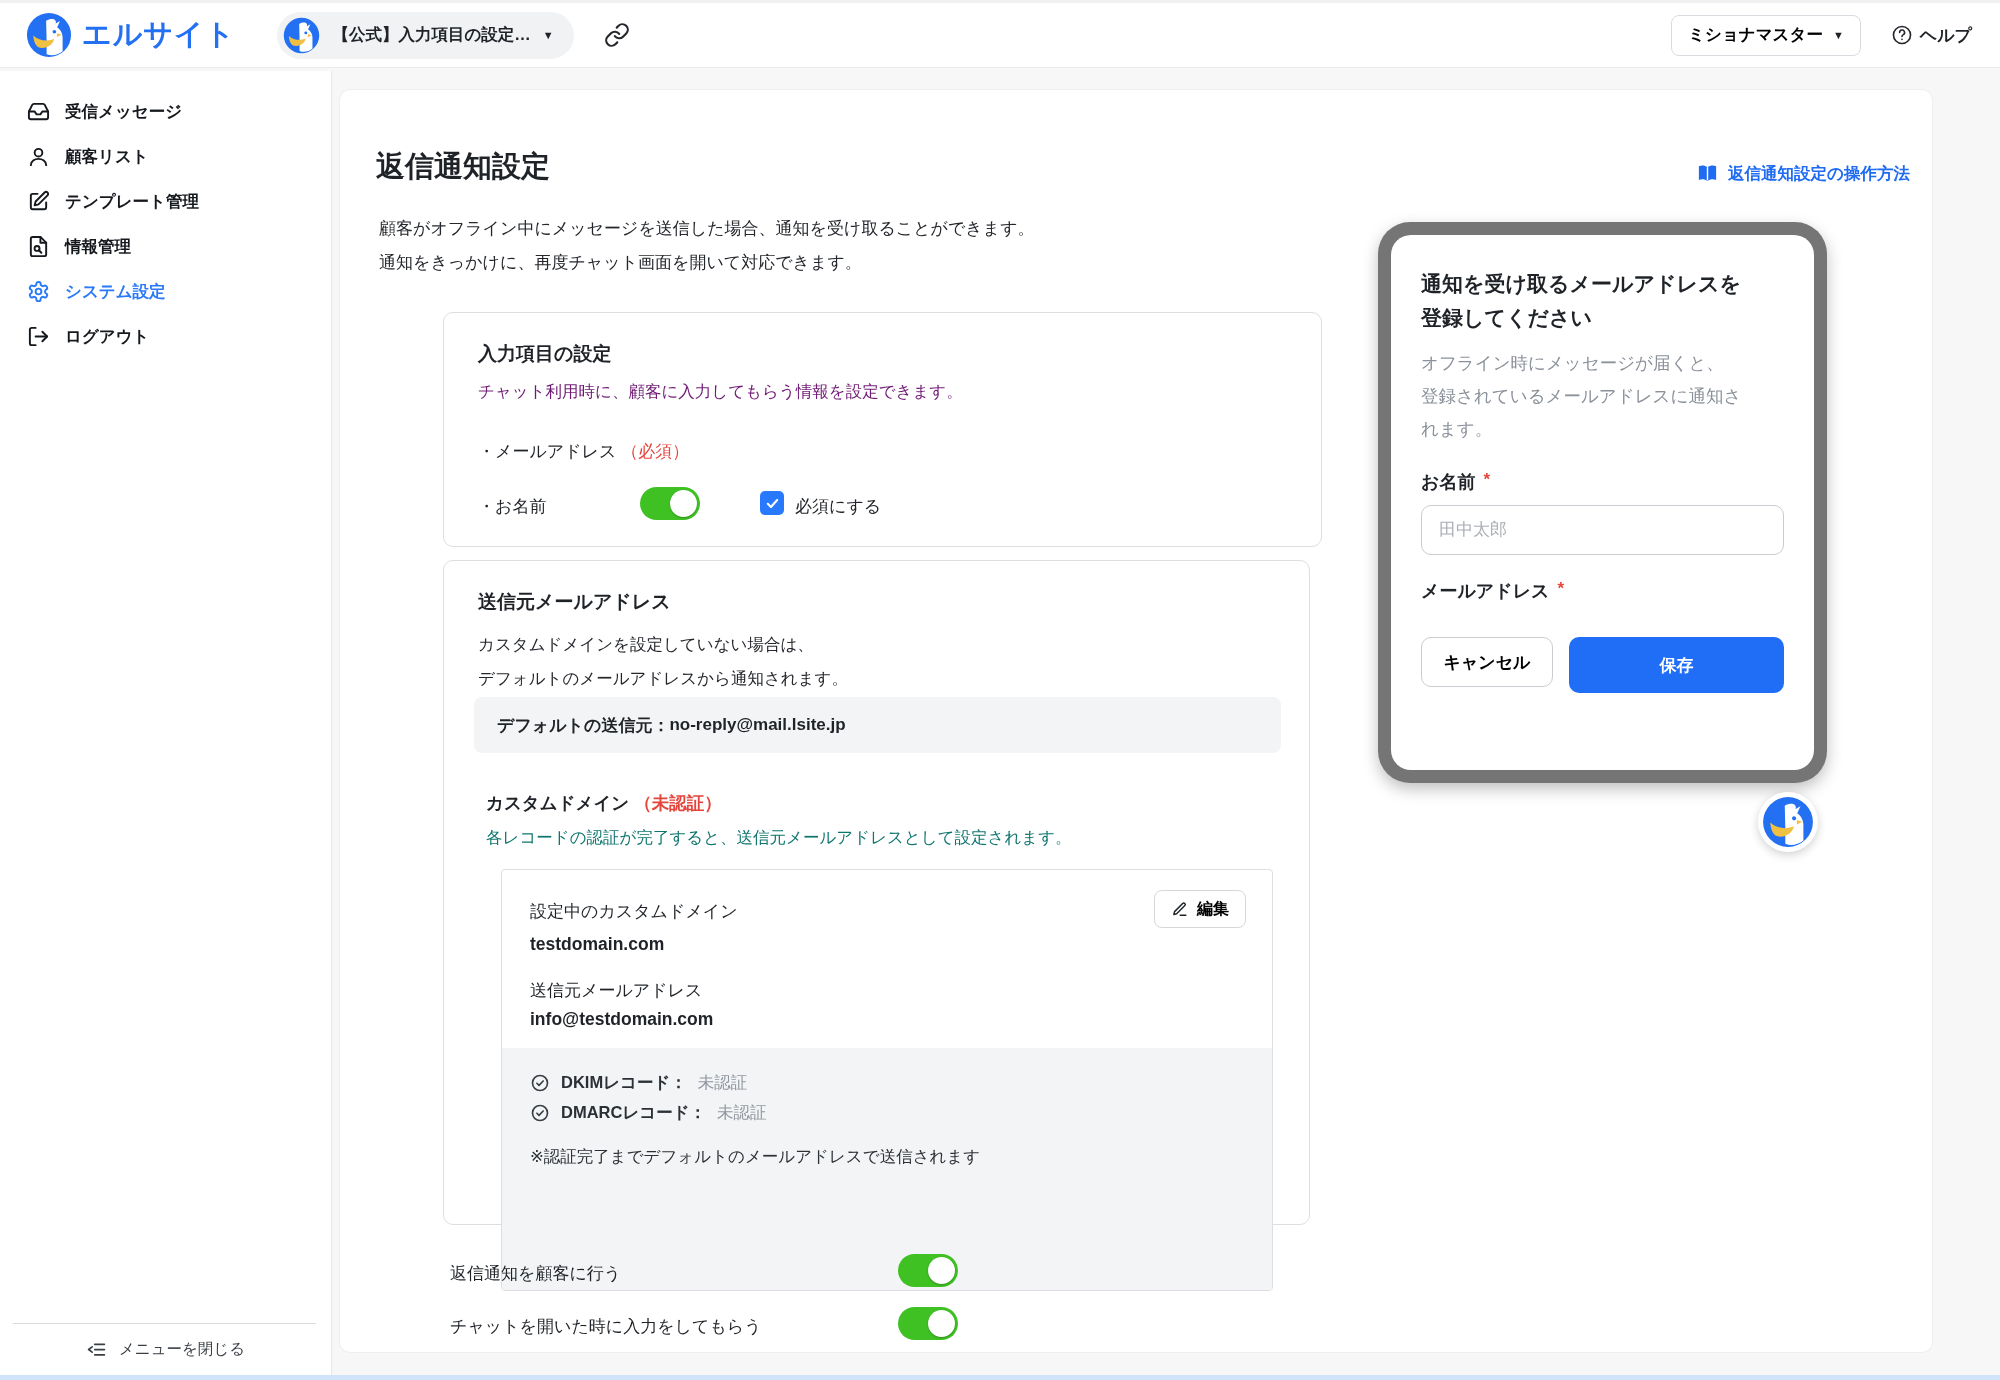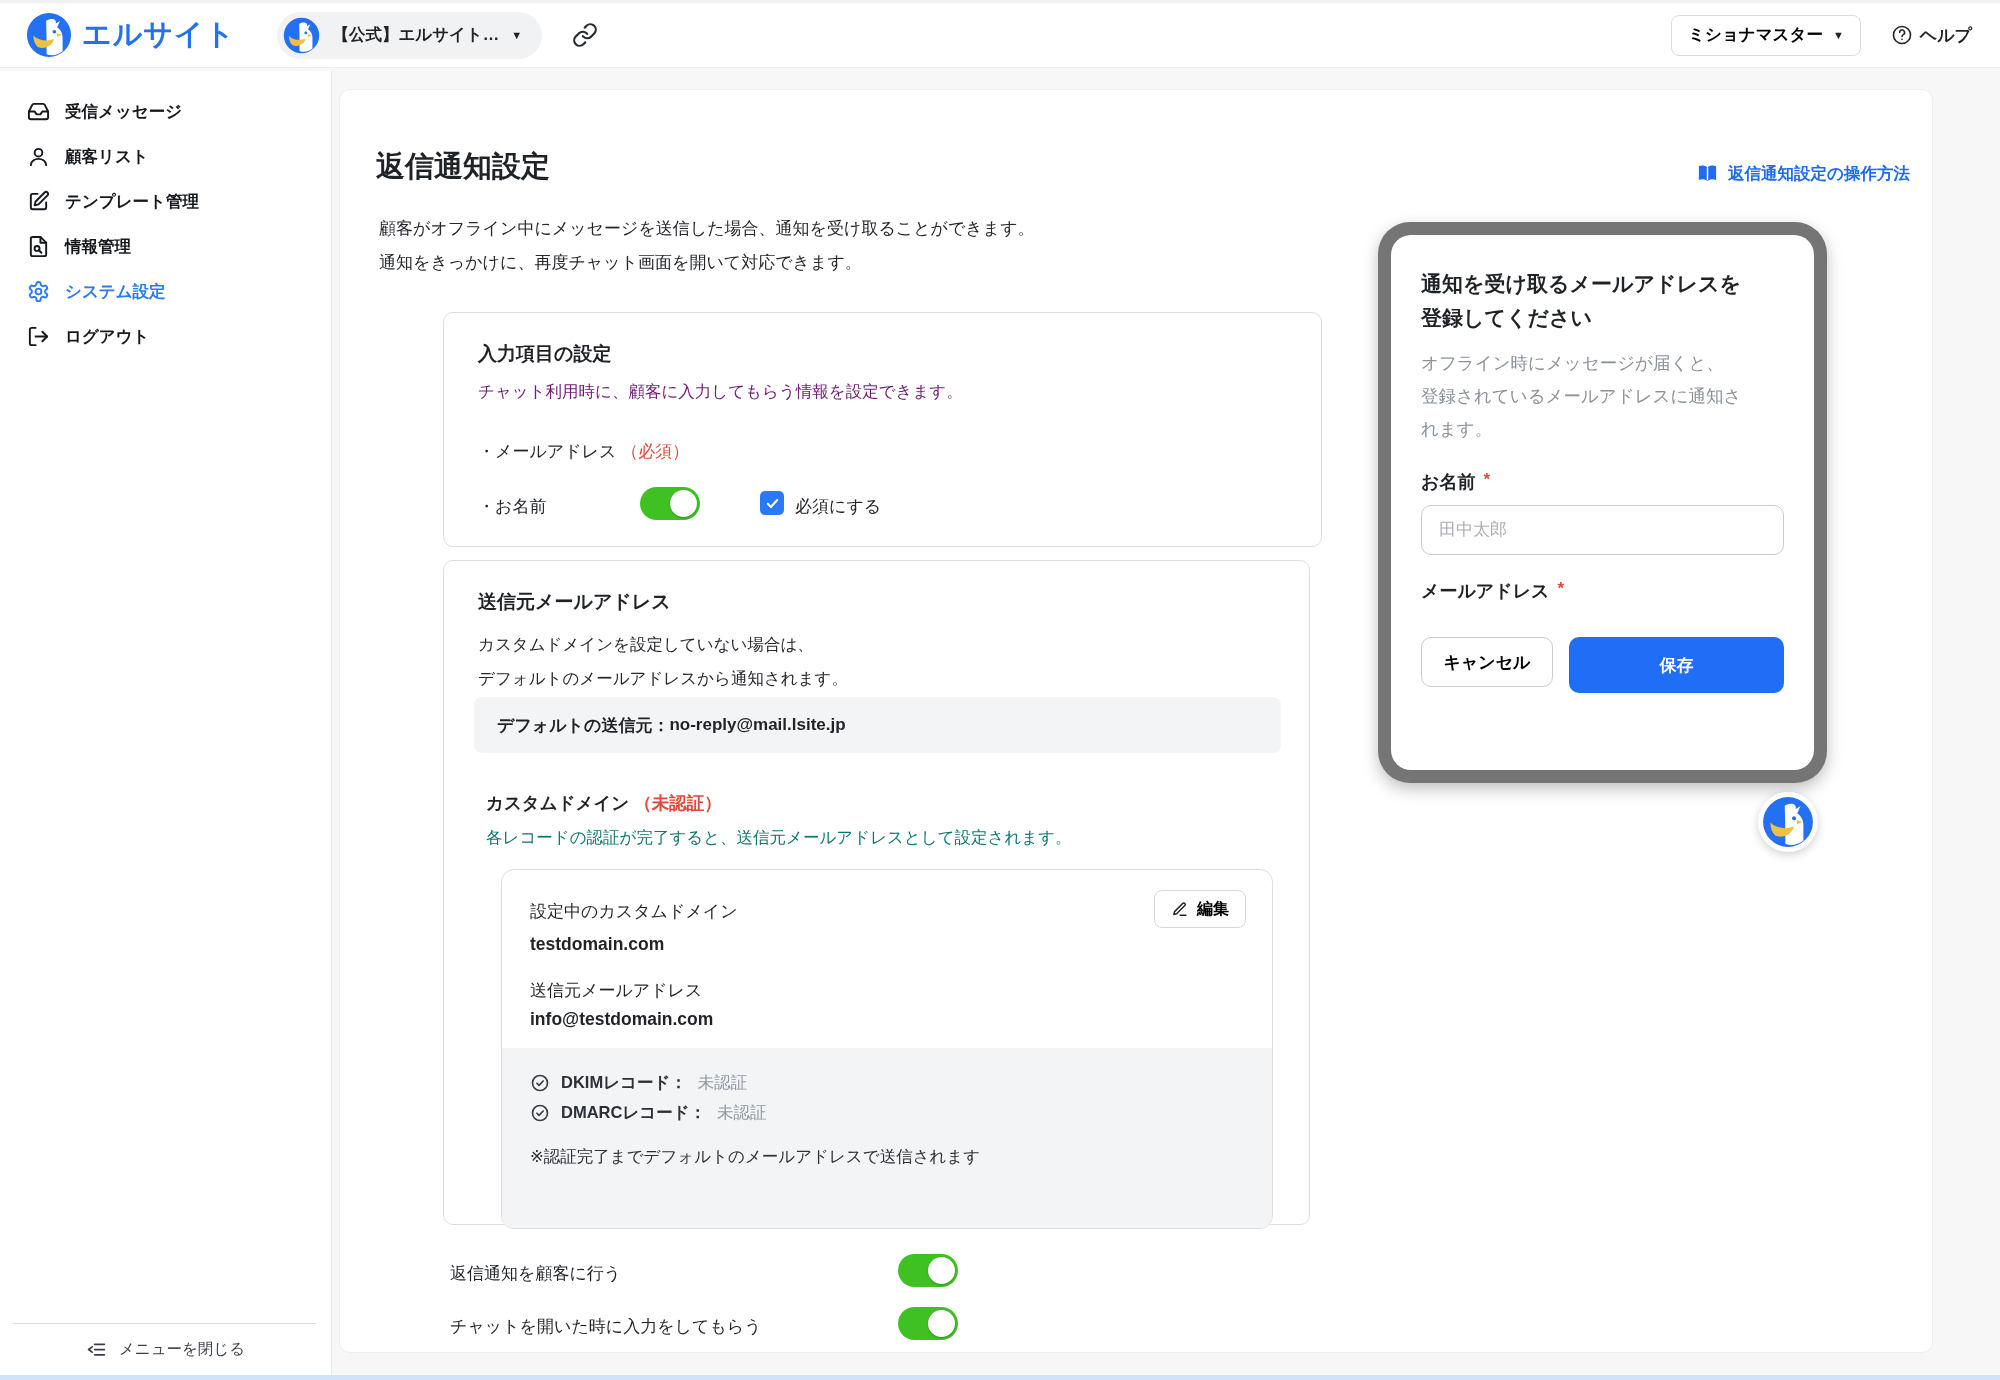--- a/index.html
+++ b/index.html
@@ -61,21 +61,21 @@
 
   .card-b { left:103px; top:470px; width:867px; height:665px; }
   .card-b .card-sub { position:absolute; left:34px; top:66px; font-size:16.5px; line-height:34px; color:#24272c; }
   .default-box { position:absolute; left:30px; top:136px; width:807px; height:56px; background:#f3f4f5; border-radius:8px;
                  display:flex; align-items:center; padding-left:23px; font-size:17px; }
   .default-box .lbl { font-weight:600; }
   .default-box .eml { font-weight:700; }
   .custom-hd { position:absolute; left:42px; top:230px; font-size:17.5px; font-weight:700; }
   .custom-hd .req-red { font-weight:600; }
   .custom-sub { position:absolute; left:42px; top:266px; font-size:16.5px; color:#0f766e; }
-  .detail-card { position:absolute; left:57px; top:308px; width:772px; height:360px; border:1px solid #dcdee1; border-radius:13px; overflow:hidden; background:#fff; }
+  .detail-card { position:absolute; left:57px; top:308px; width:772px; height:422px; border:1px solid #dcdee1; border-radius:4px; overflow:hidden; background:#fff; }
   .dc-domain-label { position:absolute; left:28px; top:30px; font-size:17px; }
   .edit-btn { position:absolute; right:26px; top:20px; height:38px; padding:0 16px; background:#fff; border:1px solid #d5d7db;
               border-radius:8px; display:flex; align-items:center; gap:9px; font-size:16px; font-weight:600; cursor:pointer; }
   .edit-btn svg { width:17px; height:17px; stroke:#1f2328; }
   .dc-domain { position:absolute; left:28px; top:64px; font-size:17.5px; font-weight:700; }
   .dc-sender-label { position:absolute; left:28px; top:109px; font-size:17px; }
   .dc-sender { position:absolute; left:28px; top:139px; font-size:17.5px; font-weight:700; }
   .dc-foot { position:absolute; left:0; right:0; bottom:0; top:178px; background:#f3f4f5; padding:20px 28px; }
   .rec-row { display:flex; align-items:center; gap:11px; height:30px; font-size:16.5px; }
   .rec-row svg { width:20px; height:20px; stroke:#3a3f46; }
@@ -130,21 +130,21 @@
     <div class="brand">
       <svg class="logo" viewBox="0 0 48 48">
           <use href="#lsite-logo"></use>
         </svg>
       <span class="brand-name">エルサイト</span>
     </div>
     <button class="account-pill">
       <svg class="logo" viewBox="0 0 48 48">
           <use href="#lsite-logo"></use>
         </svg>
-      <span class="account-label">【公式】エルサイト…</span>
+      <span class="account-label">【公式】入力項目の設定…</span>
       <span class="caret">▼</span>
     </button>
     <button class="link-btn">
       <svg viewBox="0 0 24 24" width="26" height="26" fill="none" stroke="#24272c" stroke-width="2" stroke-linecap="round" stroke-linejoin="round">
         <path d="M10 13a5 5 0 0 0 7.54.54l3-3a5 5 0 0 0-7.07-7.07l-1.72 1.71"></path>
         <path d="M14 11a5 5 0 0 0-7.54-.54l-3 3a5 5 0 0 0 7.07 7.07l1.71-1.71"></path>
       </svg>
     </button>
     <div class="hdr-right">
       <button class="user-menu">

